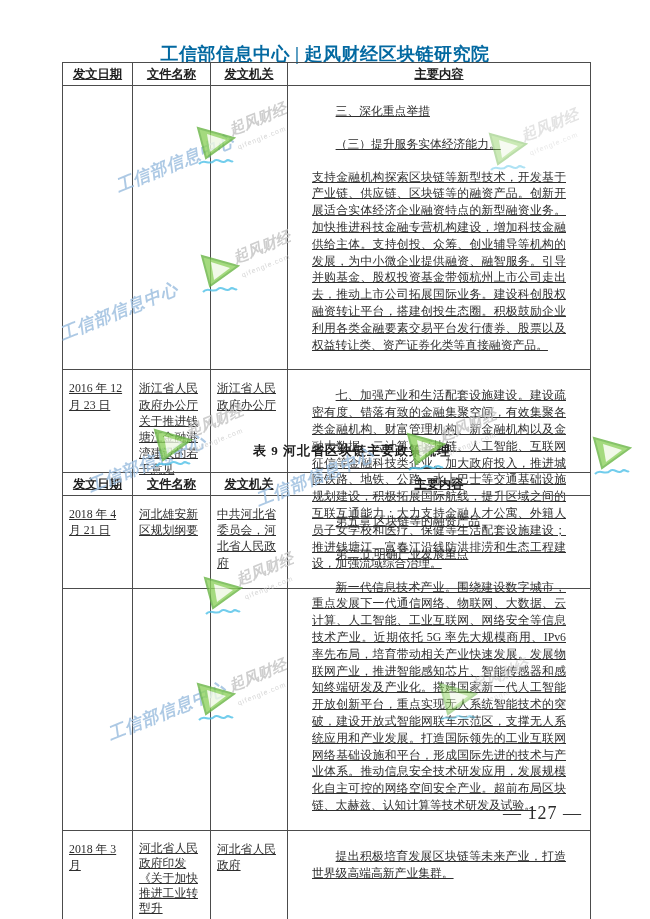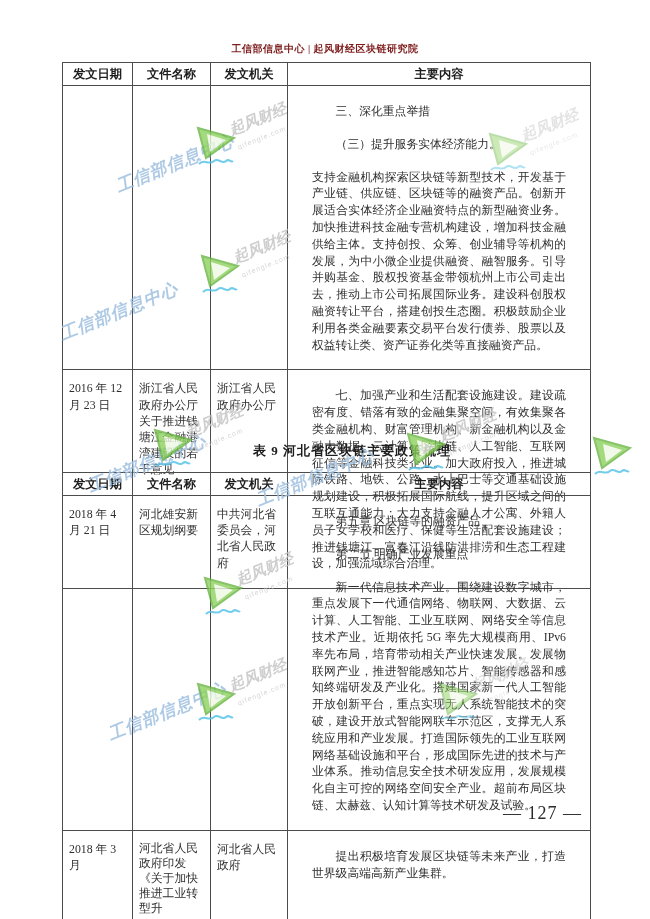--- a/index.html
+++ b/index.html
@@ -6,33 +6,34 @@
   body{
     width:650px;height:919px;background:#ffffff;
     font-family:"Liberation Serif","DejaVu Serif",serif;
     color:#2e2e2e;
   }
   .sheet{position:relative;width:650px;height:919px;background:#fff;overflow:hidden;}
 
   
   .doc-header{
     position:absolute;top:42px;left:0;width:650px;
-    text-align:center;font-weight:bold;font-size:10px;color:#7f1d1d;
+    text-align:center;font-weight:bold;font-size:18px;color:#0369a1;
     letter-spacing:.5px;
   }
   .page-number{
     position:absolute;top:803px;left:62px;width:520px;
     text-align:right;font-size:18px;color:#2a2a2a;letter-spacing:1px;
   }
 
   
   table.policy{
     position:absolute;left:62px;width:528px;
     border-collapse:collapse;table-layout:fixed;
     background:transparent;
+    text-decoration:underline;
   }
   #table1{top:62px;}
   #table2{top:472px;}
   .policy th,.policy td{
     border:1.6px solid #4c4c4c;
     vertical-align:top;overflow:hidden;
     font-size:11.8px;line-height:16px;
     padding:10px 6px;
   }
   .policy th{

